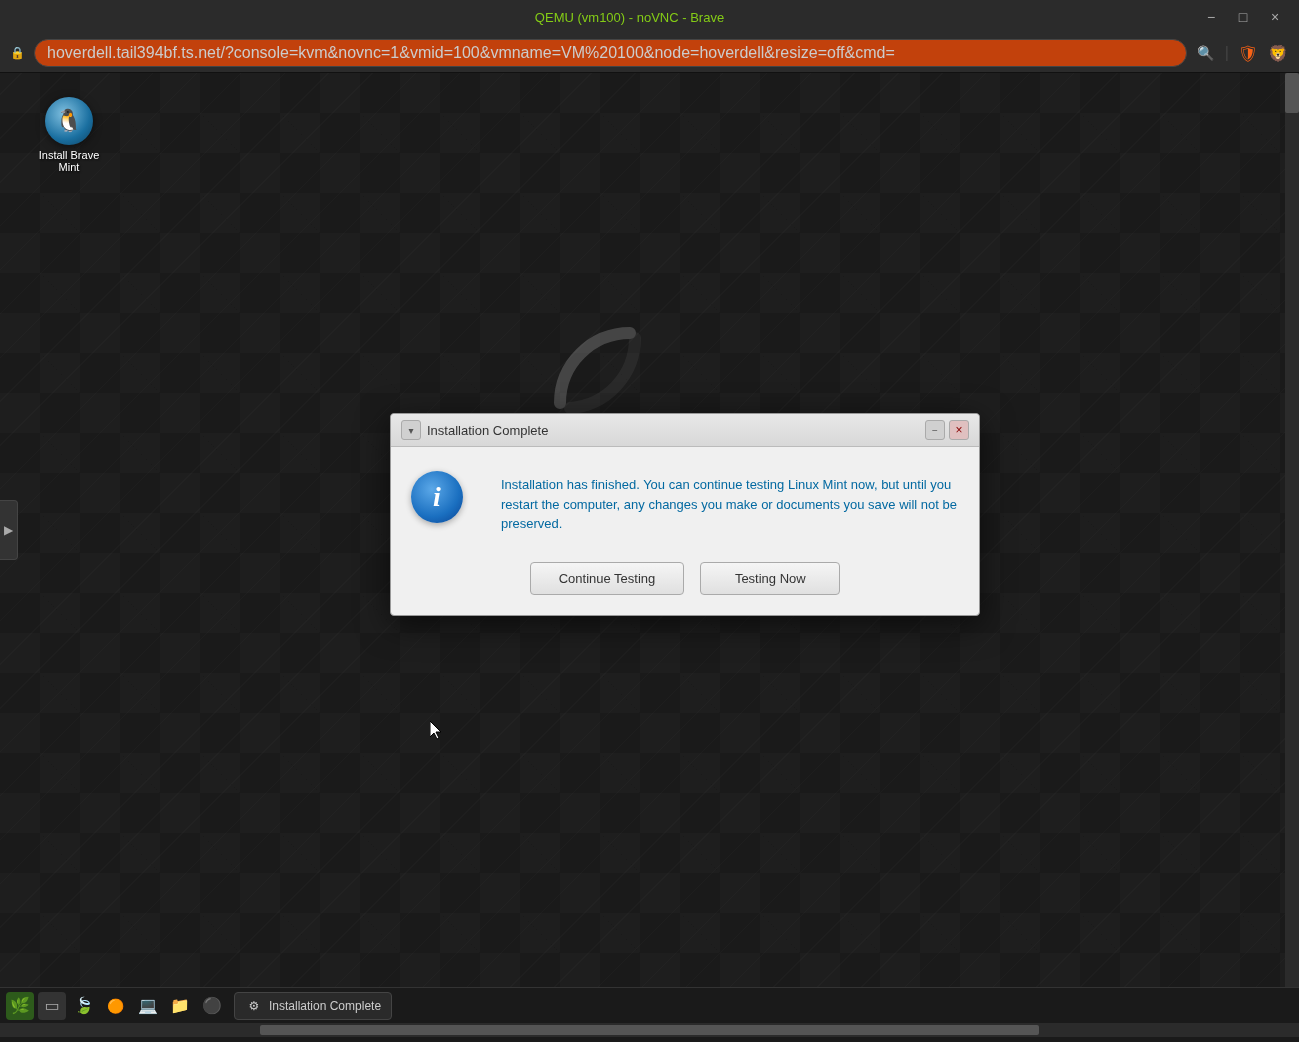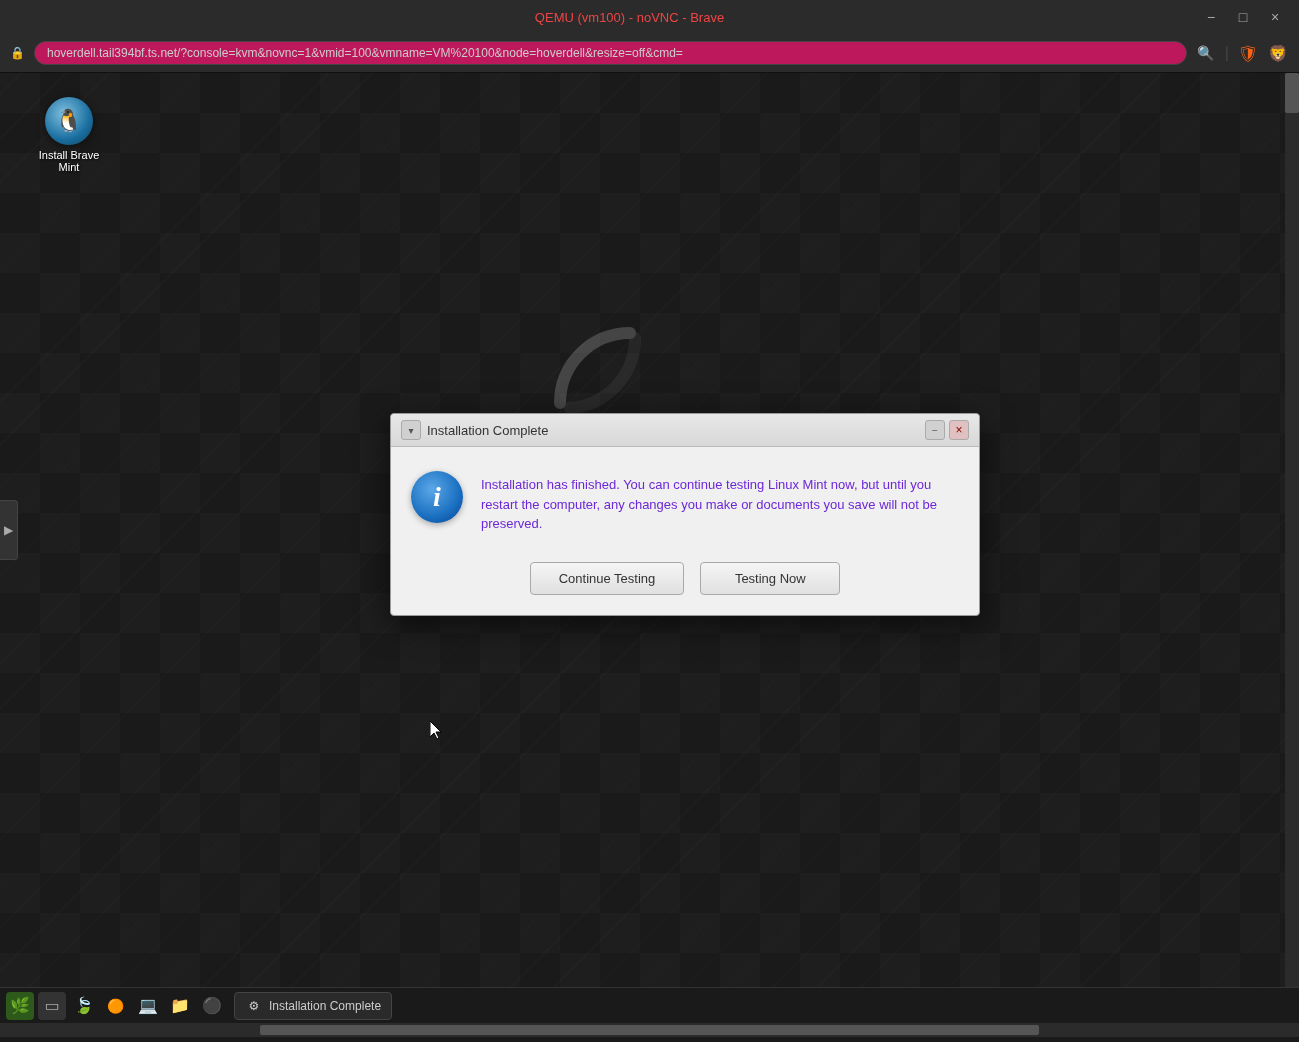--- a/index.html
+++ b/index.html
@@ -21,21 +21,21 @@
     .title-bar {
       display: flex;
       align-items: center;
       justify-content: space-between;
       height: 34px;
       padding: 0 12px;
       background: #2b2b2b;
     }
 
     .title-bar-text {
-      color: #ef4444;
+      color: #84cc16;
       font-size: 13px;
       flex: 1;
       text-align: center;
     }
 
     .window-controls {
       display: flex;
       gap: 8px;
     }
 
@@ -66,25 +66,25 @@
 
     .address-icon {
       color: #888;
       font-size: 12px;
       width: 20px;
       text-align: center;
     }
 
     .address-input {
       flex: 1;
-      background: #be185d;
+      background: #c2410c;
       border: 1px solid #444;
       border-radius: 20px;
       color: #ccc;
-      font-size: 12px;
+      font-size: 16px;
       padding: 4px 12px;
       outline: none;
     }
 
     .address-actions {
       display: flex;
       align-items: center;
       gap: 4px;
     }
 
@@ -336,24 +336,25 @@
       color: white;
       font-size: 28px;
       font-weight: bold;
       font-style: italic;
       font-family: Georgia, serif;
       box-shadow: 0 2px 6px rgba(0,0,0,0.3);
     }
 
     .dialog-message {
       font-size: 13px;
-      color: #6d28d9;
+      color: #0369a1;
       line-height: 1.5;
       flex: 1;
       padding-top: 4px;
+      margin-left: 20px;
     }
 
     .dialog-buttons {
       display: flex;
       justify-content: center;
       gap: 16px;
       padding: 8px 20px 20px 20px;
     }
 
     .dialog-btn {

